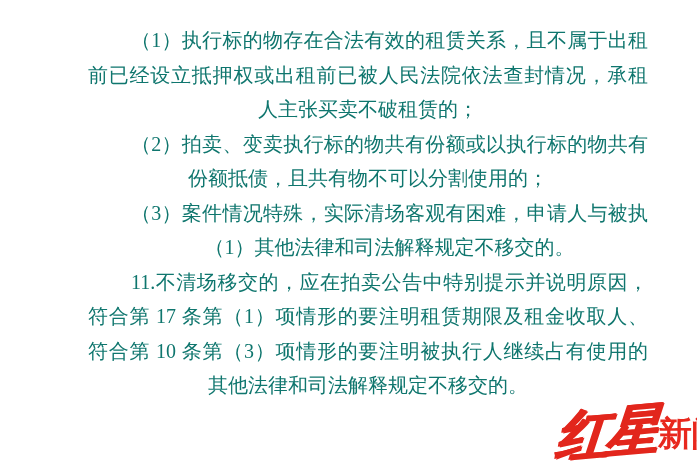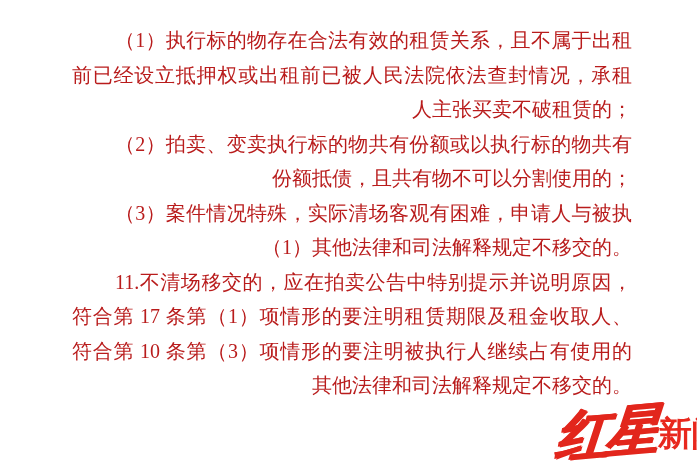--- a/index.html
+++ b/index.html
@@ -6,30 +6,30 @@
   .page {
     position: relative;
     width: 697px;
     height: 472px;
     background: #ffffff;
     overflow: hidden;
     font-family: "Liberation Serif", "DejaVu Serif", serif;
   }
   .text-block {
     position: absolute;
-    left: 72px;
+    left: 88px;
     top: 23px;
     width: 560px;
-    color: #b91c1c;
+    color: #0f766e;
     font-size: 20px;
     line-height: 34.5px;
   }
   .line {
     height: 34.5px;
-    text-align: right;
+    text-align: center;
   }
   .line.full {
     text-align: justify;
     text-align-last: justify;
   }
   .line.indent {
     padding-left: 43px;
   }
   
   .watermark {

